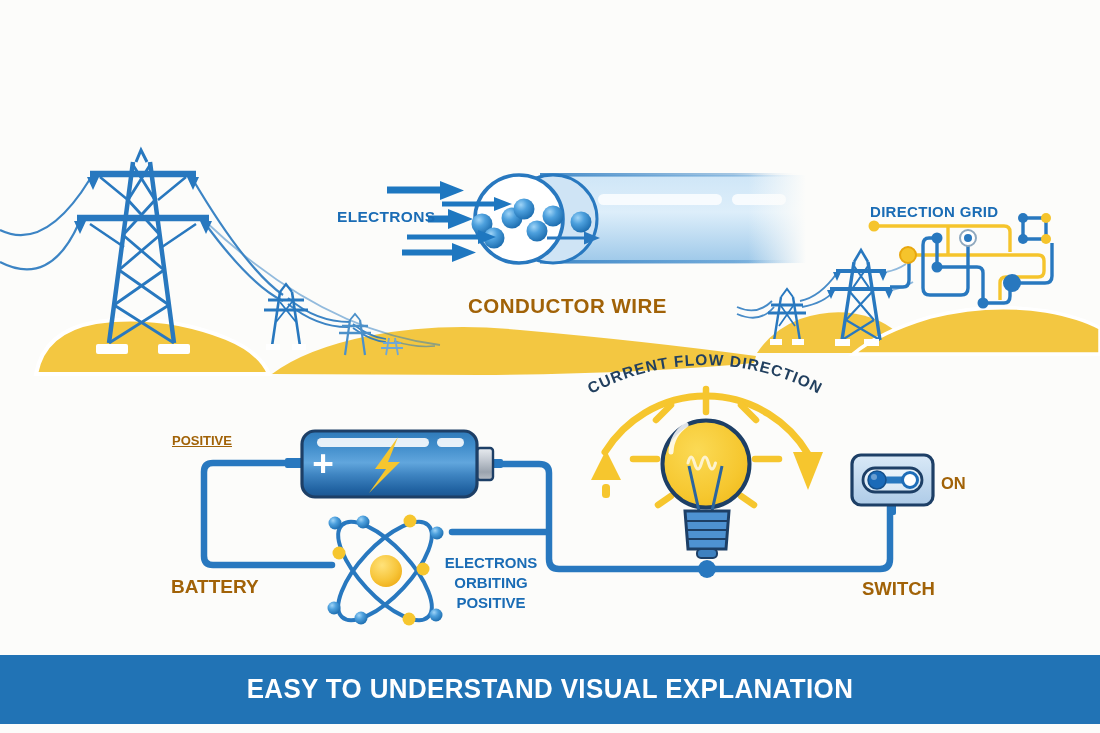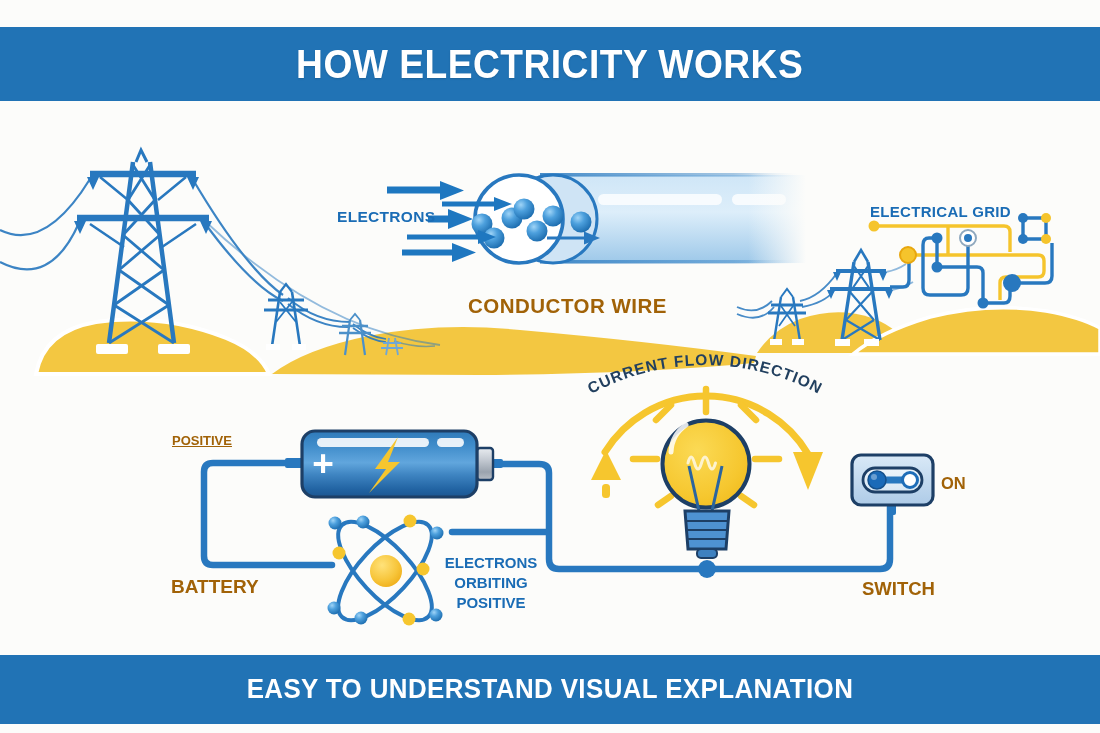--- a/index.html
+++ b/index.html
@@ -31,23 +31,20 @@
     position:absolute;z-index:3;font-weight:bold;color:#1a6cb5;
     text-align:center;line-height:20px;font-size:15px;width:96px;
   }
   .atom-label span{display:block;}
 </style>
 </head>
 <body>
 
 <div class="stage">
 
-  <div class="banner banner-top">
-    <span class="banner-text">HOW ELECTRICITY WORKS</span>
-  </div>
 
   <div class="banner banner-bottom">
     <span class="banner-text">EASY TO UNDERSTAND VISUAL EXPLANATION</span>
   </div>
 
   <svg class="scene" width="1100" height="733" viewBox="0 0 1100 733">
     <defs>
       <radialGradient id="eg" cx="35%" cy="30%" r="80%">
         <stop offset="0%" stop-color="#9fd4f7"></stop>
           <stop offset="38%" stop-color="#4da0dd"></stop>
@@ -320,21 +317,21 @@
       <circle cx="877" cy="480" r="9" fill="#1a6ab8" stroke="#14508c" stroke-width="1.5"></circle>
       <circle cx="874" cy="477" r="3" fill="#ffffff" opacity=".35"></circle>
       <circle cx="910" cy="480" r="7.5" fill="#ffffff" stroke="#1e6db8" stroke-width="3"></circle>
     </g>
   </svg>
 
   <div class="label blue" style="left:337px;top:209px;font-size:15.5px;letter-spacing:.3px;">ELECTRONS</div>
 
   <div class="label" style="left:450px;top:296px;width:235px;text-align:center;font-size:20.5px;letter-spacing:.5px;">CONDUCTOR WIRE</div>
 
-  <div class="label blue" style="left:870px;top:204px;font-size:15px;letter-spacing:.3px;">ELECTRICAL GRID</div>
+  <div class="label blue" style="left:870px;top:204px;font-size:15px;letter-spacing:.3px;">DIRECTION GRID</div>
 
   <div class="label" style="left:172px;top:434px;font-size:13px;text-decoration:underline;">POSITIVE</div>
 
   <div class="label" style="left:171px;top:577px;font-size:19px;">BATTERY</div>
 
   <div class="atom-label" style="left:443px;top:553px;">
     <span>ELECTRONS</span>
     <span>ORBITING</span>
     <span>POSITIVE</span>
   </div>

